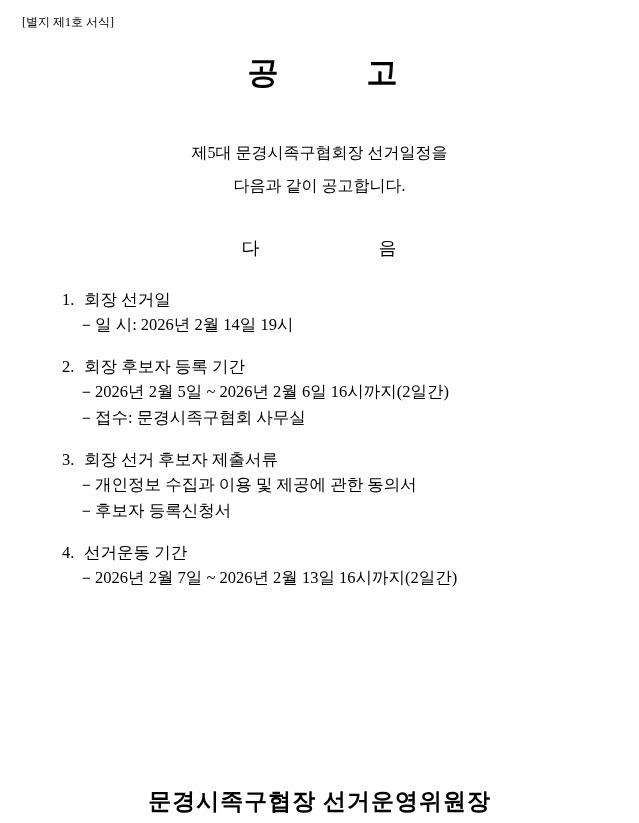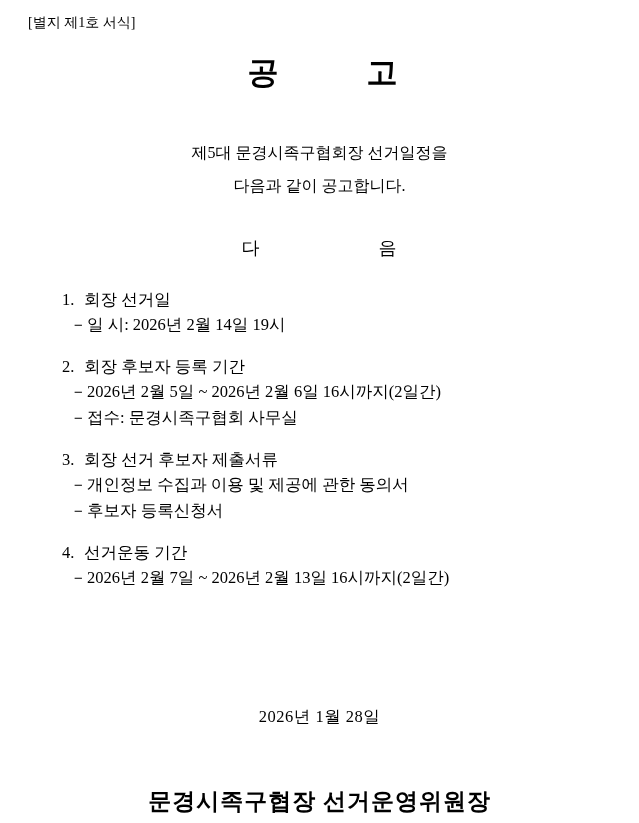--- a/index.html
+++ b/index.html
@@ -18,23 +18,23 @@
 
   .page {
     position: relative;
     width: 639px;
     height: 823px;
     box-sizing: border-box;
   }
 
   .form-tag {
     position: absolute;
-    left: 28px;
+    left: 22px;
     top: 14px;
-    font-size: 14px;
+    font-size: 12px;
     letter-spacing: 0px;
     white-space: nowrap;
   }
 
   .doc-title {
     position: absolute;
     left: 8px;
     right: 0;
     top: 52px;
     text-align: center;
@@ -78,21 +78,21 @@
   }
   .section-heading {
     white-space: nowrap;
     line-height: 25px;
   }
   .section-heading .num {
     display: inline-block;
     width: 22px;
   }
   .sub-item {
-    margin-left: 8px;
+    margin-left: 16px;
     white-space: nowrap;
     line-height: 26px;
   }
   .sub-item .dash {
     display: inline-block;
     width: 17px;
   }
 
   .date-line {
     position: absolute;
@@ -174,17 +174,16 @@
       <div class="section-heading">
         <span class="num">4.</span><span>선거운동 기간</span>
       </div>
       <div class="sub-item">
         <span class="dash">－</span><span>2026년 2월 7일 ~ 2026년 2월 13일 16시까지(2일간)</span>
       </div>
     </div>
 
   </div>
 
-  <div class="date-line">2026년  1월  28일</div>
 
   <div class="signature">문경시족구협장 선거운영위원장</div>
 
 </div>
 
 </body></html>

